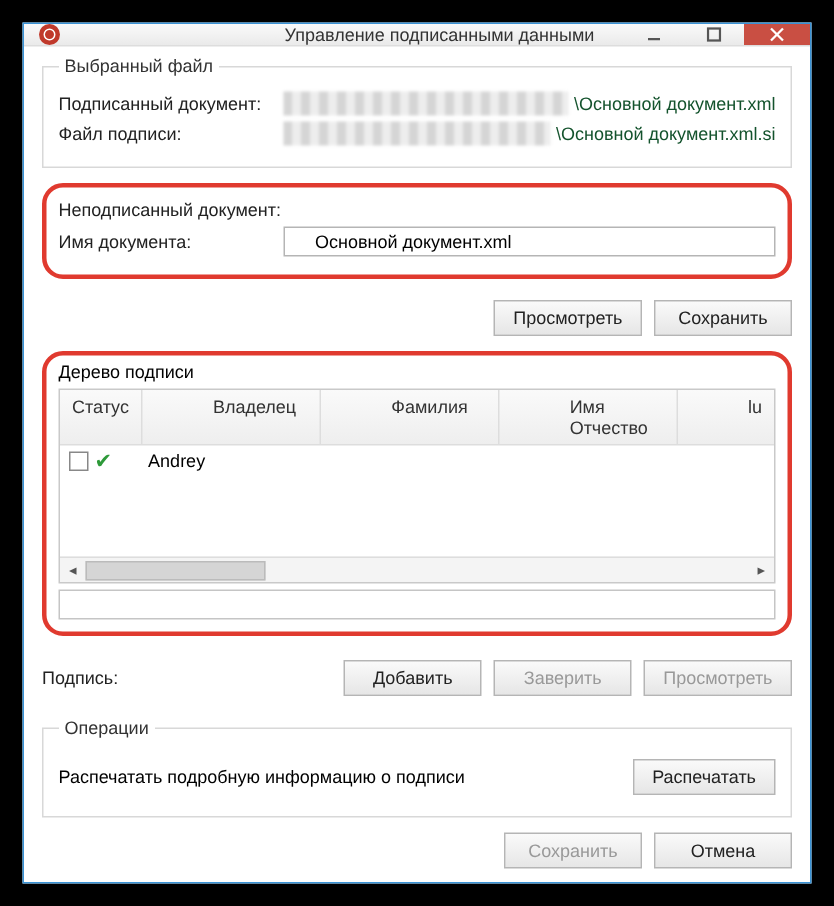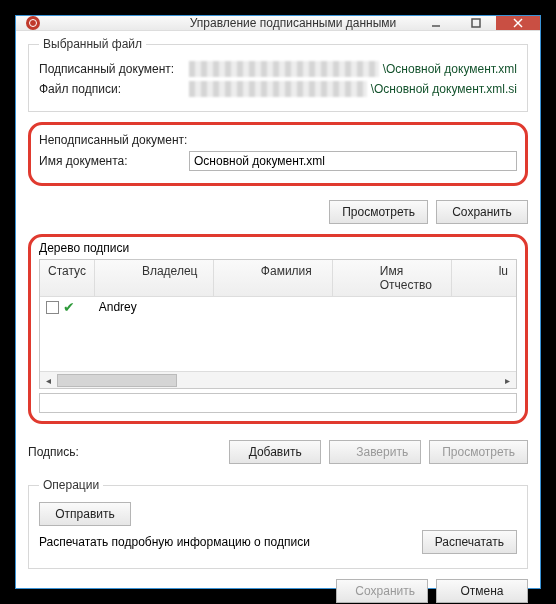--- a/index.html
+++ b/index.html
@@ -13,23 +13,23 @@
 .win-btn { width: 40px; display: flex; align-items: center; justify-content: center; color: #555; }
 .win-close { background: #c94f43; color: #fff; width: 44px; font-size: 14px; }
 .win-close svg { stroke: #fff; }
 .content { padding: 6px 12px 12px 12px; flex: 1; display: flex; flex-direction: column; gap: 4px; }
 fieldset { border: 1px solid #d8d8d8; padding: 6px 10px 10px 10px; }
 legend { color: #333; padding: 0 4px; }
 .row { display: flex; align-items: center; margin: 4px 0; }
 .label { width: 150px; color: #222; }
 .value-blur { flex: 1; height: 16px; background: repeating-linear-gradient(90deg,#d5d5d5 0,#d5d5d5 6px,#ededed 6px,#ededed 12px); filter: blur(1px); margin-right: 4px; }
 .value-suffix { color: #14532d; white-space: nowrap; }
-.input { flex: 1; border: 1px solid #b5b5b5; padding: 2px 4px; height: 20px; background: #fff; }
+.input { flex: 1; border: 1px solid #b5b5b5; padding: 2px 20px; height: 20px; background: #fff; }
 .btn { border: 1px solid #b5b5b5; background: linear-gradient(#fafafa,#e6e6e6); height: 24px; padding: 0 12px; min-width: 92px; color: #222; cursor: pointer; }
-.btn:disabled, .btn.disabled { color: #999; text-align: right; }
+.btn:disabled, .btn.disabled { color: #999; }
 .btn-row { display: flex; justify-content: flex-end; gap: 8px; margin-top: 4px; }
 .highlight { position: relative; border: 3px solid #e03a2f; border-radius: 14px; padding: 4px 8px 8px 8px; margin: 6px 0; }
 .tree { border: 1px solid #c9c9c9; background: #fff; height: 130px; display: flex; flex-direction: column; }
 .tree-header { display: flex; border-bottom: 1px solid #ddd; background: linear-gradient(#fafafa,#eee); gap: 39px; }
 .th { padding: 4px 8px; border-right: 1px solid #ddd; color: #333; }
 .th:nth-child(1) { width: 72px; }
 .th:nth-child(2) { width: 120px; }
 .th:nth-child(3) { width: 120px; }
 .th:nth-child(4) { width: 120px; }
 .th:last-child { flex: 1; border-right: none; text-align: right; }
@@ -137,21 +137,20 @@
     <div class="sig-row">
       <span class="label">Подпись:</span>
       <button class="btn">Добавить</button>
       <button class="btn disabled">Заверить</button>
       <button class="btn disabled">Просмотреть</button>
     </div>
 
     <fieldset>
       <legend>Операции</legend>
       <div class="ops-row">
-        <button class="btn">Отправить</button>
       </div>
       <div class="ops-row">
         <div class="optext">Распечатать подробную информацию о подписи</div>
         <button class="btn">Распечатать</button>
       </div>
     </fieldset>
 
     <div class="bottom-row">
       <button class="btn disabled">Сохранить</button>
       <button class="btn">Отмена</button>

